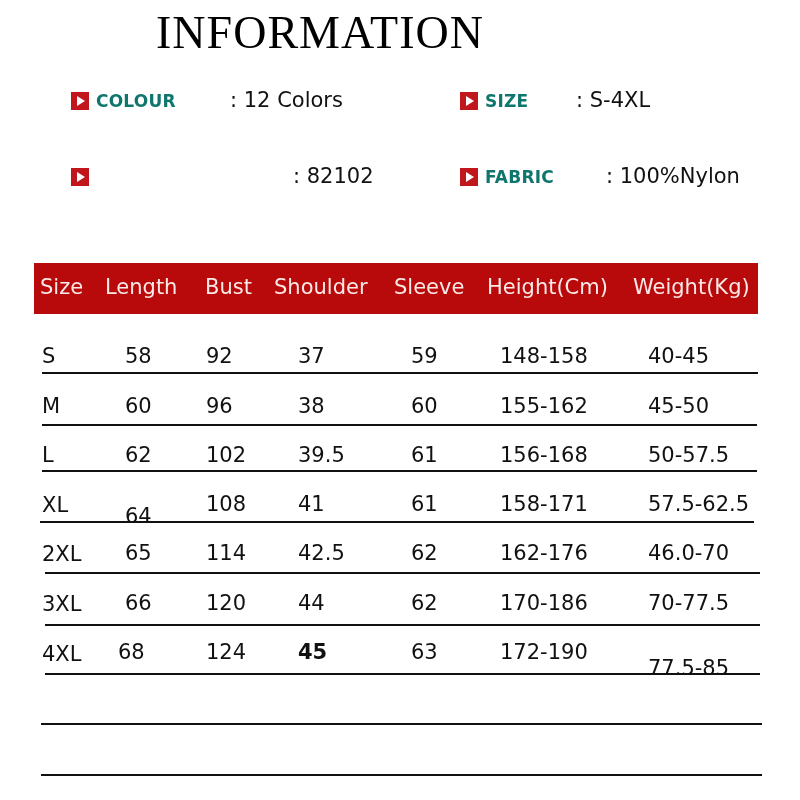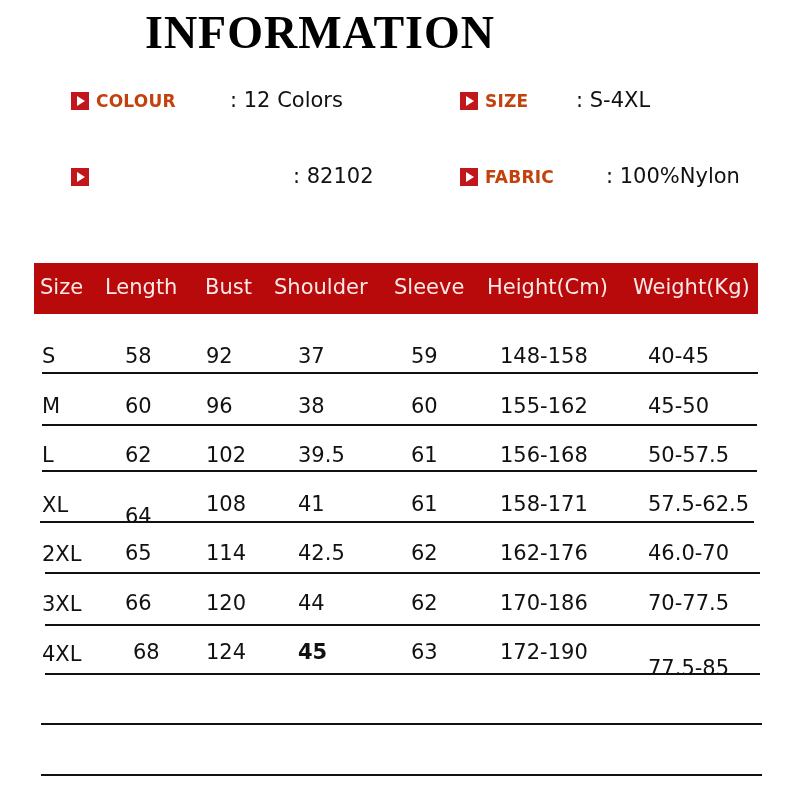--- a/index.html
+++ b/index.html
@@ -1,21 +1,21 @@
 <!DOCTYPE html>
 <html><head>
   <meta charset="utf-8">
   <style>
     html, body { margin: 0; padding: 0; background: #ffffff; }
     body { width: 800px; height: 800px; position: relative; overflow: hidden; font-family: "DejaVu Sans", "Liberation Sans", sans-serif; color: #111; }
-    .title { position: absolute; top: 6px; left: 0; width: 640px; text-align: center; font-family: "Liberation Serif", "DejaVu Serif", serif; font-weight: bold; font-size: 46px; letter-spacing: 1px; color: #000; }
+    .title { position: absolute; top: 6px; left: 0; width: 640px; text-align: center; font-family: "Liberation Serif", "DejaVu Serif", serif; font-weight: normal; font-size: 46px; letter-spacing: 1px; color: #000; }
     .info-item { position: absolute; display: flex; align-items: center; height: 30px; }
     .marker { width: 18px; height: 18px; background: #c0161c; position: relative; margin-right: 7px; flex: none; }
     .marker::after { content: ""; position: absolute; left: 6px; top: 4px; border-left: 8px solid #fff; border-top: 5px solid transparent; border-bottom: 5px solid transparent; }
-    .info-label { font-family: "DejaVu Sans", sans-serif; font-weight: bold; font-size: 17px; color: #c2410c; letter-spacing: 0.2px; }
+    .info-label { font-family: "DejaVu Sans", sans-serif; font-weight: bold; font-size: 17px; color: #0f766e; letter-spacing: 0.2px; }
     .info-value { position: absolute; font-family: "DejaVu Sans", sans-serif; font-size: 21px; color: #111; white-space: nowrap; }
     .header-bar { position: absolute; left: 34px; top: 263px; width: 724px; height: 51px; background: #b80a0a; }
     .hcell { position: absolute; top: 275px; font-family: "DejaVu Sans", sans-serif; font-size: 21px; color: #fbe9e7; white-space: nowrap; }
     .cell { position: absolute; font-family: "DejaVu Sans", sans-serif; font-size: 21px; color: #111; white-space: nowrap; }
     .rule { position: absolute; height: 2px; background: #111; }
   </style>
 </head>
 <body>
 
 <div class="title">INFORMATION</div>
@@ -100,21 +100,21 @@
 <div class="cell" style="left:42px; top:592px;">3XL</div>
 <div class="cell" style="left:125px; top:591px;">66</div>
 <div class="cell" style="left:206px; top:591px;">120</div>
 <div class="cell" style="left:298px; top:591px;">44</div>
 <div class="cell" style="left:411px; top:591px;">62</div>
 <div class="cell" style="left:500px; top:591px;">170-186</div>
 <div class="cell" style="left:648px; top:591px;">70-77.5</div>
 <div class="rule" style="left:45px; top:624px; width:715px;"></div>
 
 <div class="cell" style="left:42px; top:642px;">4XL</div>
-<div class="cell" style="left:133px; top:640px;text-align:right;">68</div>
+<div class="cell" style="left:118px; top:640px;text-align:right;">68</div>
 <div class="cell" style="left:206px; top:640px;">124</div>
 <div class="cell" style="left:298px; top:640px;font-weight:bold;">45</div>
 <div class="cell" style="left:411px; top:640px;text-align:right;">63</div>
 <div class="cell" style="left:500px; top:640px;">172-190</div>
 <div class="cell" style="left:648px; top:656px;">77.5-85</div>
 <div class="rule" style="left:45px; top:673px; width:715px;"></div>
 
 <div class="rule" style="left:41px; top:723px; width:721px;"></div>
 <div class="rule" style="left:41px; top:774px; width:721px;"></div>
 

